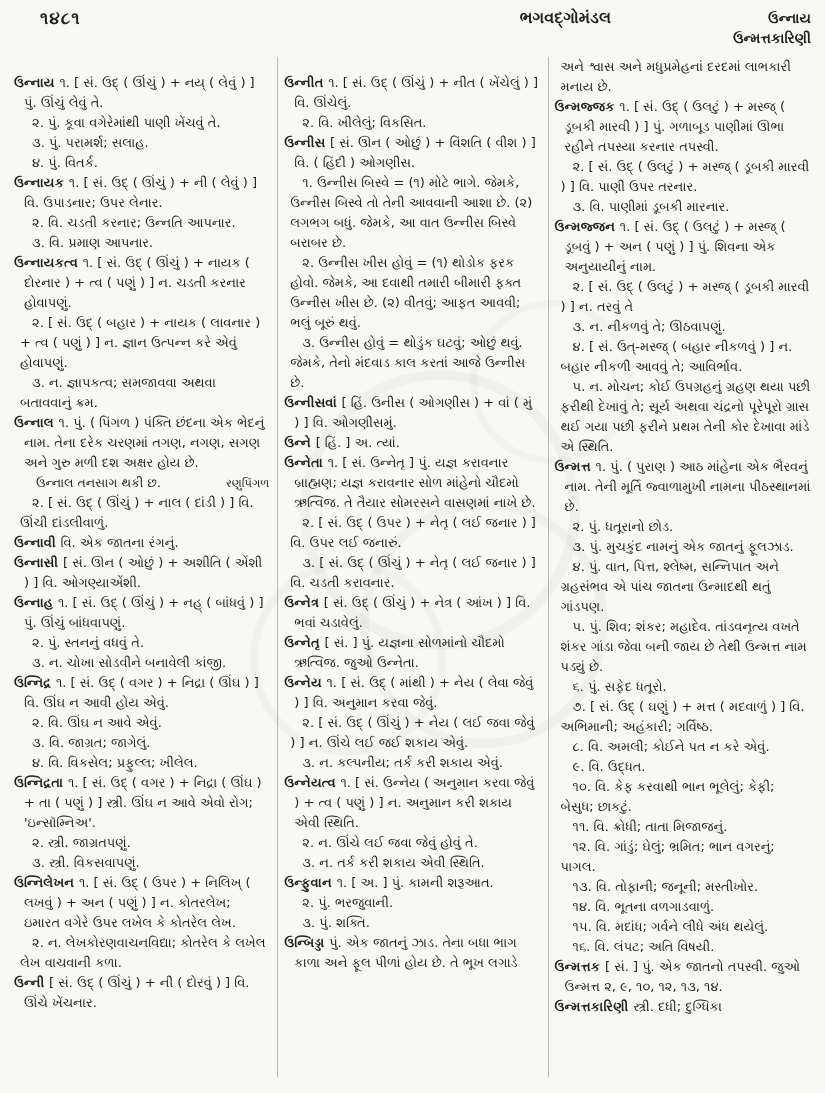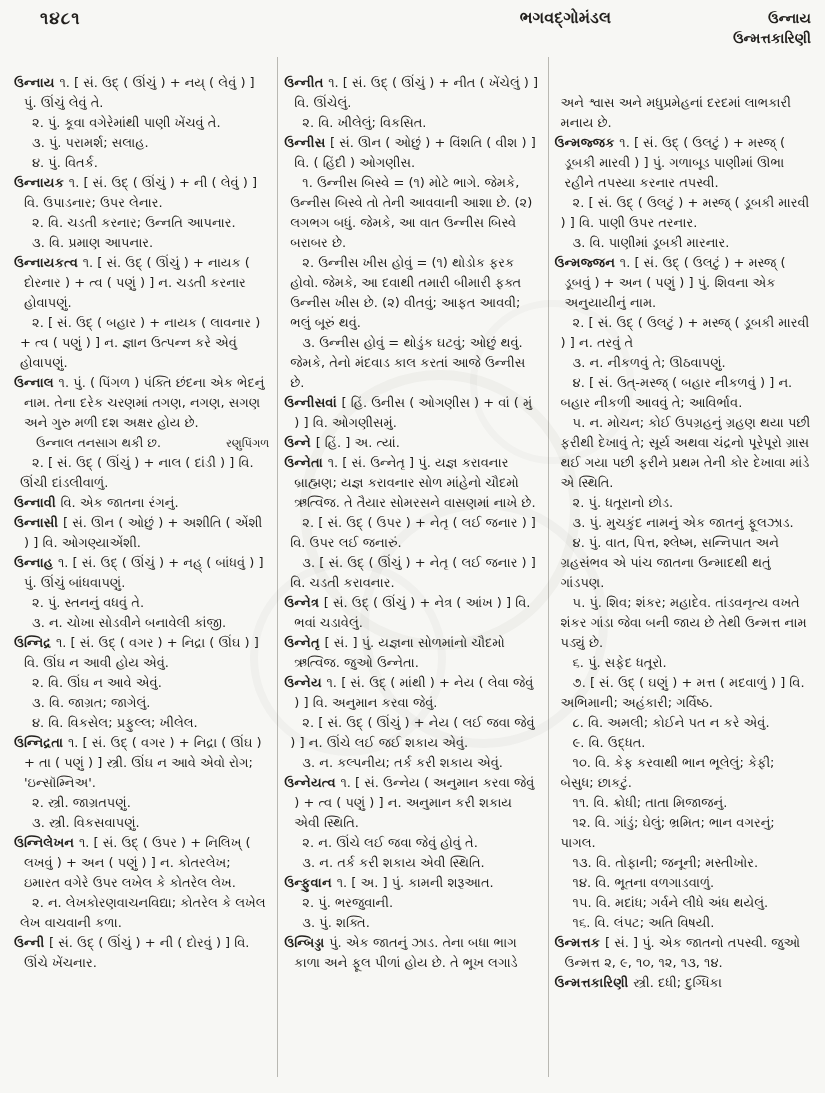--- a/index.html
+++ b/index.html
@@ -36,21 +36,21 @@
     box-sizing:border-box;
     font-size:13px;
     line-height:20px;
     overflow:hidden;
   }
   .col.rule{border-right:1px solid #b9b8b2;}
   .col p{margin:0;}
   .col p.entry{padding-left:10px;text-indent:-10px;}
   .col p.entry:first-child{margin-top:16px;}
   .col p.sense{padding-left:6px;text-indent:12px;}
-  .col p.cont{padding-left:6px;margin-top:36px;}
+  .col p.cont{padding-left:6px;}
   .col b{font-weight:bold;letter-spacing:.2px;}
   .cite{
     display:flex;justify-content:space-between;
     padding-left:22px;font-size:12.5px;line-height:20px;
   }
   .cite-src{font-size:11.5px;}
   
   .wm{position:absolute;border-radius:50%;pointer-events:none;}
   .wm1{left:300px;top:370px;width:260px;height:260px;border:10px solid rgba(60,60,50,0.045);}
   .wm2{left:360px;top:500px;width:230px;height:230px;border:9px solid rgba(60,60,50,0.04);}
@@ -80,20 +80,21 @@
     <div class="col rule">
         <p class="entry"><b>ઉન્નાય </b>૧. [ સં. ઉદ્ ( ઊંચું ) + નય્ ( લેવું ) ] પું. ઊંચું લેવું તે.</p>
         <p class="sense">૨. પું. કૂવા વગેરેમાંથી પાણી ખેંચવું તે.</p>
         <p class="sense">૩. પું. પરામર્શ; સલાહ.</p>
         <p class="sense">૪. પું. વિતર્ક.</p>
         <p class="entry"><b>ઉન્નાયક </b>૧. [ સં. ઉદ્ ( ઊંચું ) + ની ( લેવું ) ] વિ. ઉપાડનાર; ઉપર લેનાર.</p>
         <p class="sense">૨. વિ. ચડતી કરનાર; ઉન્નતિ આપનાર.</p>
         <p class="sense">૩. વિ. પ્રમાણ આપનાર.</p>
         <p class="entry"><b>ઉન્નાયકત્વ </b>૧. [ સં. ઉદ્ ( ઊંચું ) + નાયક ( દોરનાર ) + ત્વ ( પણું ) ] ન. ચડતી કરનાર હોવાપણું.</p>
         <p class="sense">૨. [ સં. ઉદ્ ( બહાર ) + નાયક ( લાવનાર ) + ત્વ ( પણું ) ] ન. જ્ઞાન ઉત્પન્ન કરે એવું હોવાપણું.</p>
+        <p class="sense">૩. ન. જ્ઞાપકત્વ; સમજાવવા અથવા બતાવવાનું ક્રમ.</p>
         <p class="entry"><b>ઉન્નાલ </b>૧. પું. ( પિંગળ ) પંક્તિ છંદના એક ભેદનું નામ. તેના દરેક ચરણમાં તગણ, નગણ, સગણ અને ગુરુ મળી દશ અક્ષર હોય છે.</p>
         <div class="cite">
           <span>ઉન્નાલ તનસાગ થકી છ.</span>
           <span class="cite-src">રણુપિંગળ</span>
         </div>
         <p class="sense">૨. [ સં. ઉદ્ ( ઊંચું ) + નાલ ( દાંડી ) ] વિ. ઊંચી દાંડલીવાળું.</p>
         <p class="entry"><b>ઉન્નાવી </b>વિ. એક જાતના રંગનું.</p>
         <p class="entry"><b>ઉન્નાસી </b>[ સં. ઊન ( ઓછું ) + અશીતિ ( એંશી ) ] વિ. ઓગણ્યાએંશી.</p>
         <p class="entry"><b>ઉન્નાહ </b>૧. [ સં. ઉદ્ ( ઊંચું ) + નહ્ ( બાંધવું ) ] પું. ઊંચું બાંધવાપણું.</p>
         <p class="sense">૨. પું. સ્તનનું વધવું તે.</p>
@@ -137,20 +138,21 @@
     <div class="col">
         <p class="cont">અને શ્વાસ અને મધુપ્રમેહનાં દરદમાં લાભકારી મનાય છે.</p>
         <p class="entry"><b>ઉન્મજ્જક </b>૧. [ સં. ઉદ્ ( ઉલટું ) + મસ્જ્ ( ડૂબકી મારવી ) ] પું. ગળાબૂડ પાણીમાં ઊભા રહીને તપસ્યા કરનાર તપસ્વી.</p>
         <p class="sense">૨. [ સં. ઉદ્ ( ઉલટું ) + મસ્જ્ ( ડૂબકી મારવી ) ] વિ. પાણી ઉપર તરનાર.</p>
         <p class="sense">૩. વિ. પાણીમાં ડૂબકી મારનાર.</p>
         <p class="entry"><b>ઉન્મજ્જન </b>૧. [ સં. ઉદ્ ( ઉલટું ) + મસ્જ્ ( ડૂબવું ) + અન ( પણું ) ] પું. શિવના એક અનુયાયીનું નામ.</p>
         <p class="sense">૨. [ સં. ઉદ્ ( ઉલટું ) + મસ્જ્ ( ડૂબકી મારવી ) ] ન. તરવું તે</p>
         <p class="sense">૩. ન. નીકળવું તે; ઊઠવાપણું.</p>
         <p class="sense">૪. [ સં. ઉત્-મસ્જ્ ( બહાર નીકળવું ) ] ન. બહાર નીકળી આવવું તે; આવિર્ભાવ.</p>
         <p class="sense">૫. ન. મોચન; કોઈ ઉપગ્રહનું ગ્રહણ થયા પછી ફરીથી દેખાવું તે; સૂર્ય અથવા ચંદ્રનો પૂરેપૂરો ગ્રાસ થઈ ગયા પછી ફરીને પ્રથમ તેની કોર દેખાવા માંડે એ સ્થિતિ.</p>
+        <p class="entry"><b>ઉન્મત્ત </b>૧. પું. ( પુરાણ ) આઠ માંહેના એક ભૈરવનું નામ. તેની મૂર્તિ જ્વાળામુખી નામના પીઠસ્થાનમાં છે.</p>
         <p class="sense">૨. પું. ધતૂરાનો છોડ.</p>
         <p class="sense">૩. પું. મુચકુંદ નામનું એક જાતનું ફૂલઝાડ.</p>
         <p class="sense">૪. પું. વાત, પિત્ત, શ્લેષ્મ, સન્નિપાત અને ગ્રહસંભવ એ પાંચ જાતના ઉન્માદથી થતું ગાંડપણ.</p>
         <p class="sense">૫. પું. શિવ; શંકર; મહાદેવ. તાંડવનૃત્ય વખતે શંકર ગાંડા જેવા બની જાય છે તેથી ઉન્મત્ત નામ પડ્યું છે.</p>
         <p class="sense">૬. પું. સફેદ ધતૂરો.</p>
         <p class="sense">૭. [ સં. ઉદ્ ( ઘણું ) + મત્ત ( મદવાળું ) ] વિ. અભિમાની; અહંકારી; ગર્વિષ્ઠ.</p>
         <p class="sense">૮. વિ. અમલી; કોઈને પત ન કરે એવું.</p>
         <p class="sense">૯. વિ. ઉદ્ધત.</p>
         <p class="sense">૧૦. વિ. કેફ કરવાથી ભાન ભૂલેલું; કેફી; બેસુધ; છાકટું.</p>
         <p class="sense">૧૧. વિ. ક્રોધી; તાતા મિજાજનું.</p>

